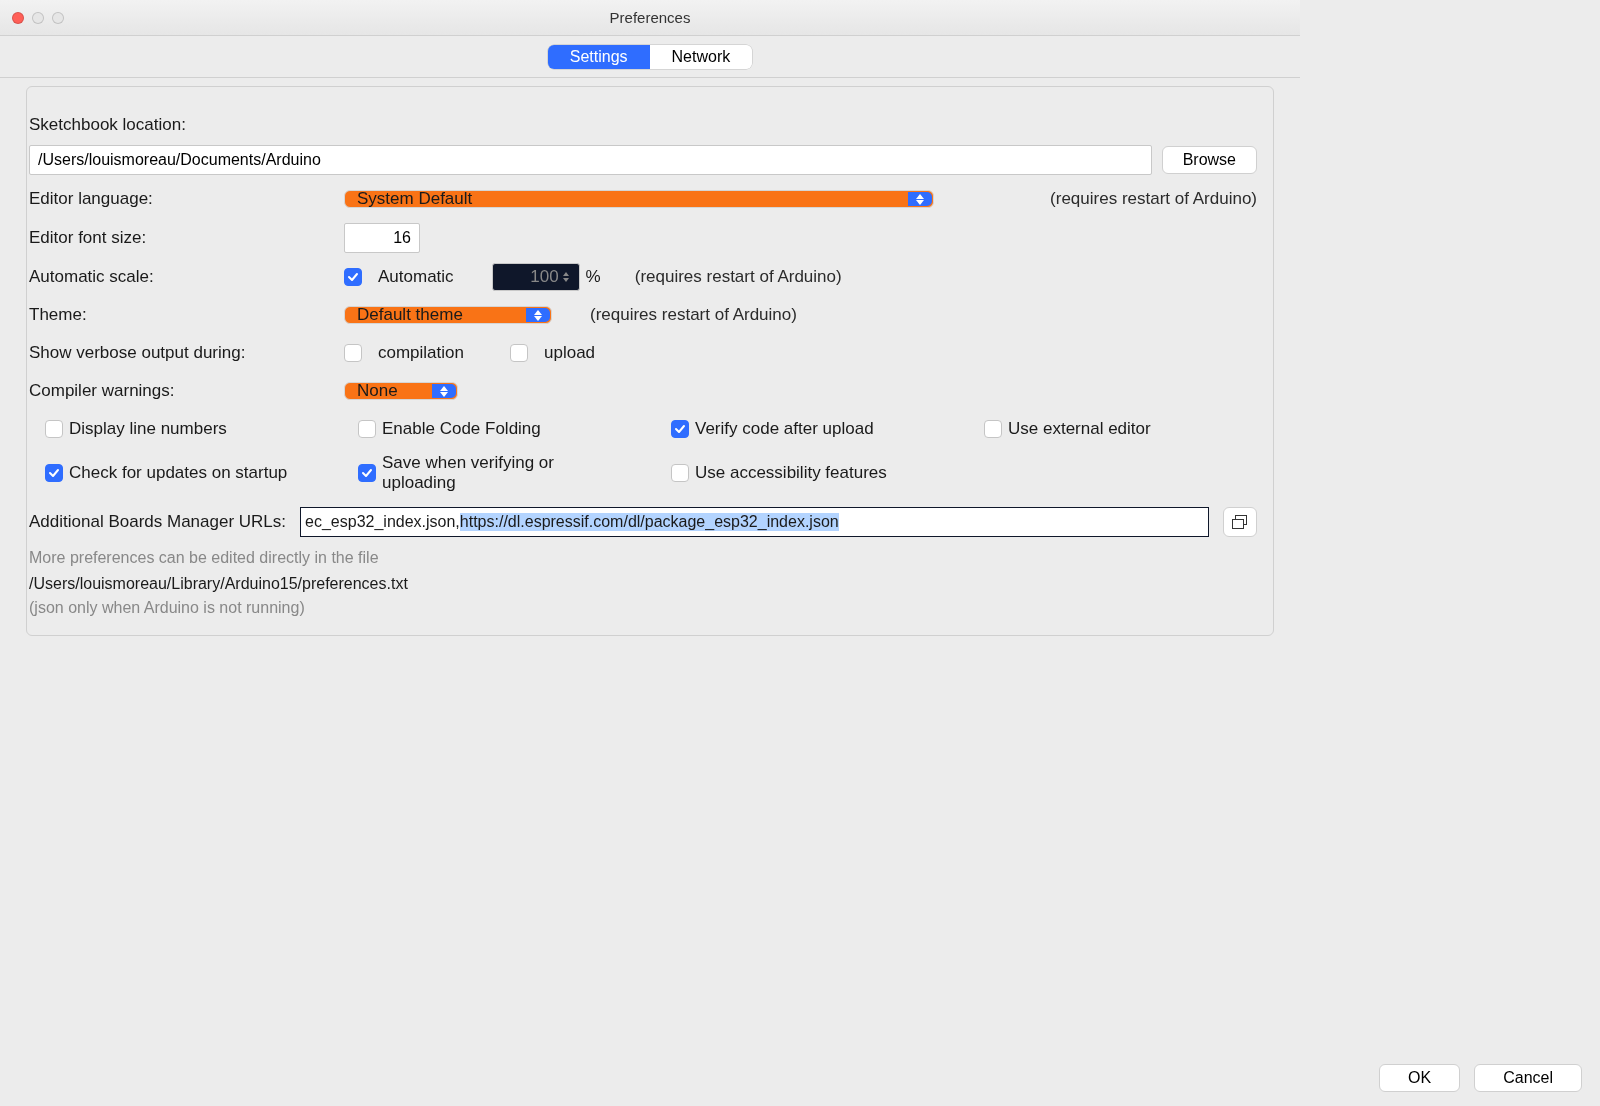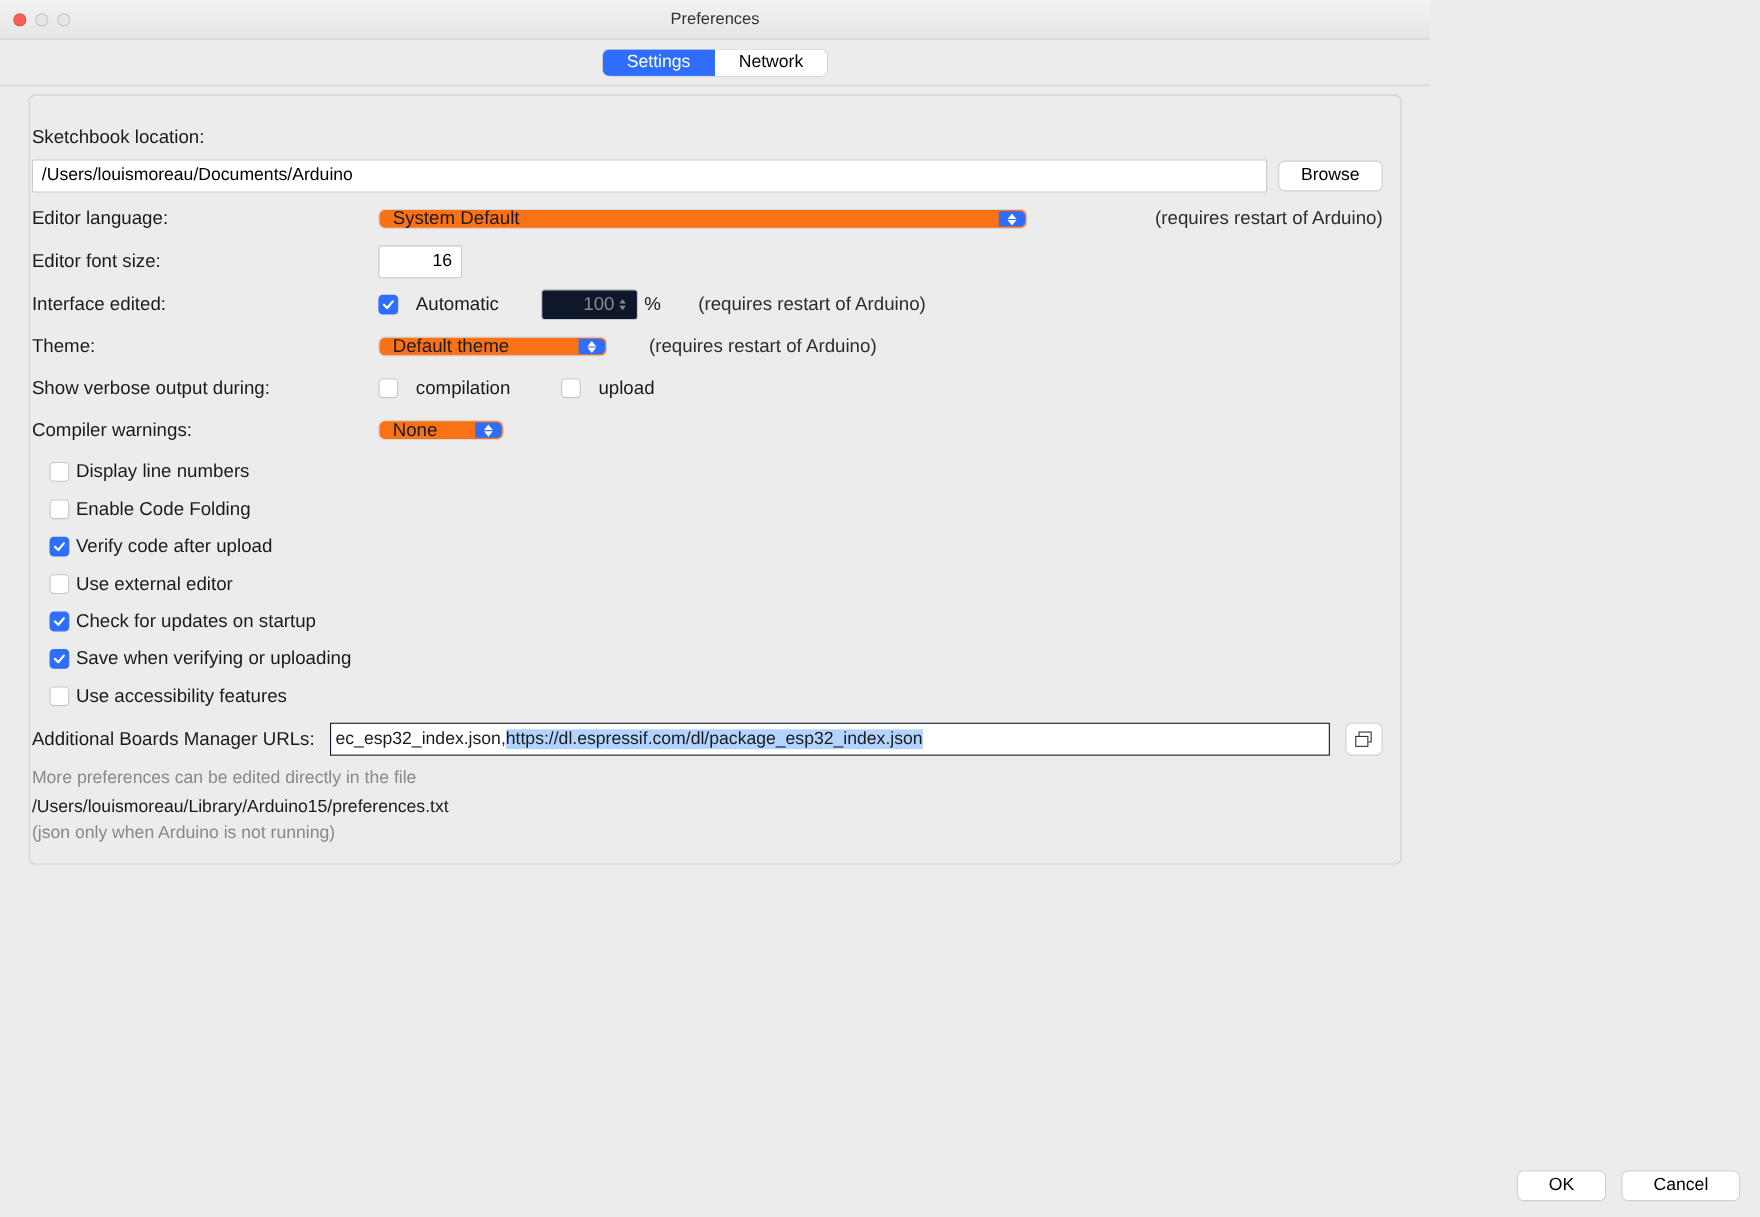--- a/index.html
+++ b/index.html
@@ -186,21 +186,21 @@
     }
     .sarrow {
       width: 0; height: 0;
       border-left: 3px solid transparent;
       border-right: 3px solid transparent;
     }
     .sarrow.up { border-bottom: 4px solid #888; }
     .sarrow.down { border-top: 4px solid #888; }
     .check-grid {
       display: grid;
-      grid-template-columns: 1fr;
+      grid-template-columns: 1fr 1fr 1fr 1fr;
       column-gap: 40px;
       row-gap: 14px;
       margin: 14px 0 14px 16px;
     }
     .check-item {
       display: flex;
       align-items: center;
     }
     .urls-row {
       display: flex;
@@ -304,21 +304,21 @@
     </div>
     <span class="hint" style="margin-left:auto">(requires restart of Arduino)</span>
   </div>
 
   <div class="row">
     <span class="row-label">Editor font size:</span>
     <input class="text-input small" type="text" value="16" style="">
   </div>
 
   <div class="row">
-    <span class="row-label">Interface edited:</span>
+    <span class="row-label">Automatic scale:</span>
     <span class="chk checked">
       <svg viewBox="0 0 12 12">
           <path d="M2 6 L5 9 L10 3" stroke="#fff" stroke-width="2" fill="none" stroke-linecap="round" stroke-linejoin="round"></path>
         </svg>
     </span>
     <span class="chk-label">Automatic</span>
     <span style="width:18px"></span>
     <span class="spinner">
       <span>100</span>
       <span class="spinner-arrows">

